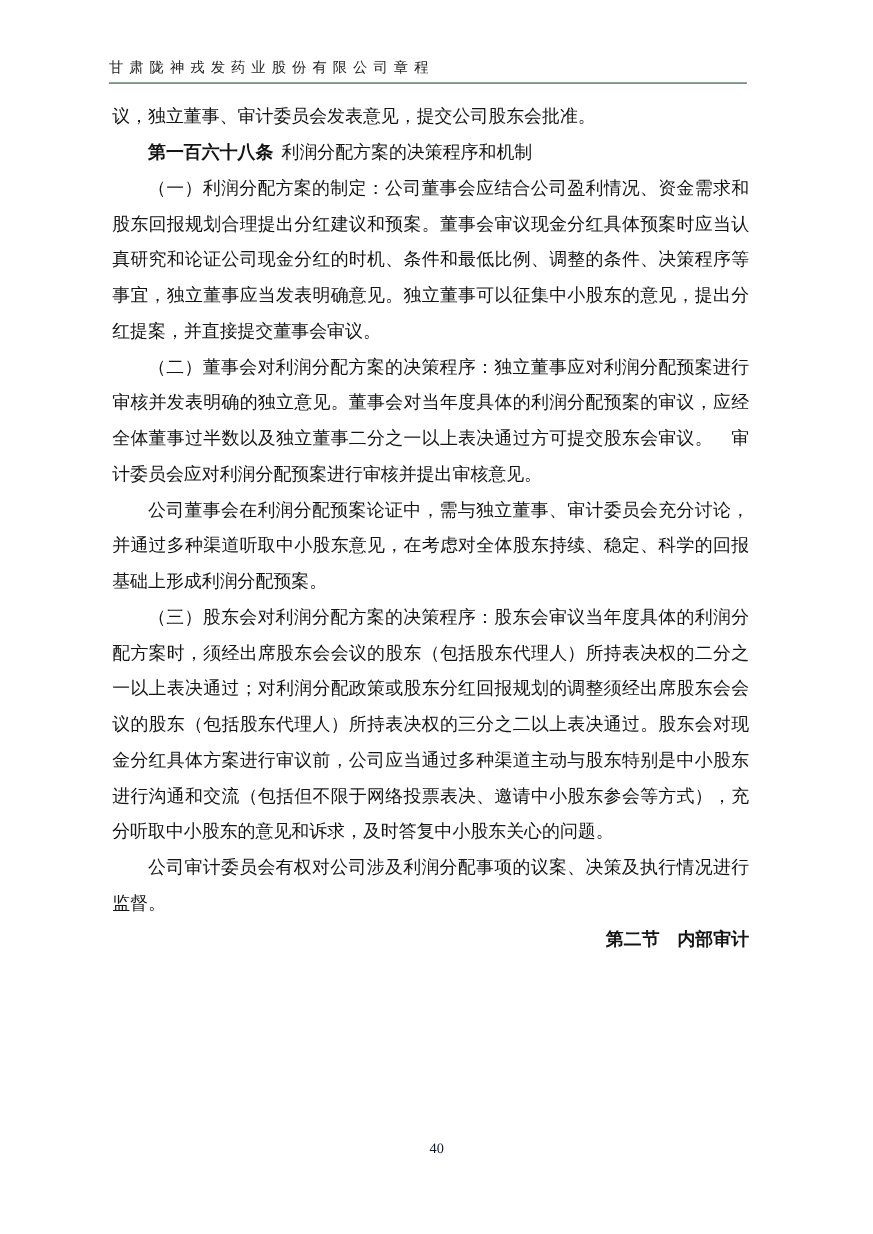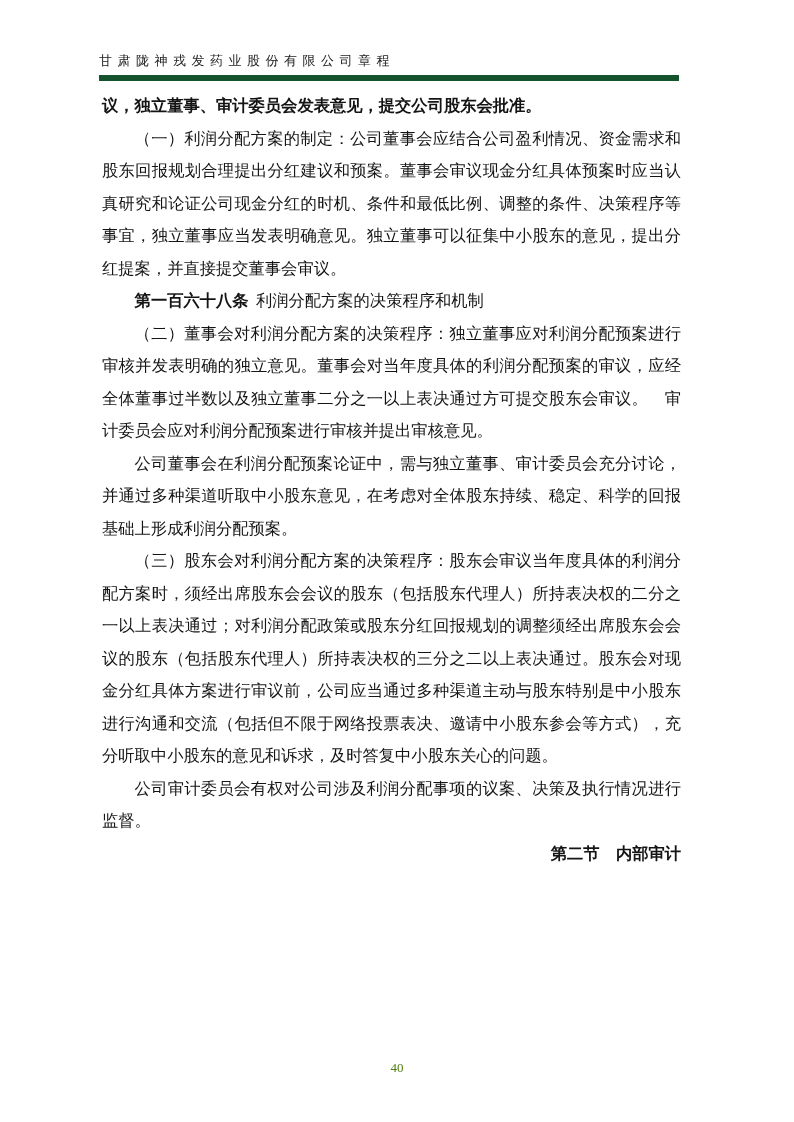--- a/index.html
+++ b/index.html
@@ -14,75 +14,75 @@
   }
   .header {
     position: absolute;
     left: 99px;
     right: 115px;
     top: 52px;
     font-size: 13px;
     letter-spacing: 5.5px;
     color: #222222;
     padding-bottom: 5px;
-    border-bottom: 6px solid #14532d;
+    border-bottom: 1px solid #14532d;
     white-space: nowrap;
   }
   .body-text {
     position: absolute;
     left: 102px;
     right: 113px;
     top: 90px;
     font-size: 16.3px;
     line-height: 32.5px;
     text-align: justify;
   }
   .body-text p {
     margin: 0;
     padding: 0;
     text-indent: 2em;
   }
-  .body-text p.no-indent { text-indent: 0; font-weight: bold; }
+  .body-text p.no-indent { text-indent: 0; }
   .article-label {
     font-weight: bold;
     margin-right: 0.45em;
   }
   .section-heading {
     text-indent: 0 !important;
     text-align: right;
     font-weight: bold;
   }
   .section-heading .section-label { margin-right: 1em; }
   .footer {
     position: absolute;
     left: 0;
     right: 0;
-    top: 1060px;
+    top: 1036px;
     text-align: center;
     font-size: 13px;
-    color: #4d7c0f;
+    color: #0f172a;
   }
 </style>
 </head>
 <body>
 
 <div class="page">
 
   <div class="header">
     <span>甘肃陇神戎发药业股份有限公司章程</span>
   </div>
 
   <div class="body-text">
 
     <p class="no-indent">议，独立董事、审计委员会发表意见，提交公司股东会批准。</p>
 
 
+    <p><span class="article-label">第一百六十八条</span><span>利润分配方案的决策程序和机制</span></p>
+
     <p>（一）利润分配方案的制定：公司董事会应结合公司盈利情况、资金需求和股东回报规划合理提出分红建议和预案。董事会审议现金分红具体预案时应当认真研究和论证公司现金分红的时机、条件和最低比例、调整的条件、决策程序等事宜，独立董事应当发表明确意见。独立董事可以征集中小股东的意见，提出分红提案，并直接提交董事会审议。</p>
-
-    <p><span class="article-label">第一百六十八条</span><span>利润分配方案的决策程序和机制</span></p>
 
     <p>（二）董事会对利润分配方案的决策程序：独立董事应对利润分配预案进行审核并发表明确的独立意见。董事会对当年度具体的利润分配预案的审议，应经全体董事过半数以及独立董事二分之一以上表决通过方可提交股东会审议。　审计委员会应对利润分配预案进行审核并提出审核意见。</p>
 
     <p>公司董事会在利润分配预案论证中，需与独立董事、审计委员会充分讨论，并通过多种渠道听取中小股东意见，在考虑对全体股东持续、稳定、科学的回报基础上形成利润分配预案。</p>
 
     <p>（三）股东会对利润分配方案的决策程序：股东会审议当年度具体的利润分配方案时，须经出席股东会会议的股东（包括股东代理人）所持表决权的二分之一以上表决通过；对利润分配政策或股东分红回报规划的调整须经出席股东会会议的股东（包括股东代理人）所持表决权的三分之二以上表决通过。股东会对现金分红具体方案进行审议前，公司应当通过多种渠道主动与股东特别是中小股东进行沟通和交流（包括但不限于网络投票表决、邀请中小股东参会等方式），充分听取中小股东的意见和诉求，及时答复中小股东关心的问题。</p>
 
 
     <p>公司审计委员会有权对公司涉及利润分配事项的议案、决策及执行情况进行监督。</p>
 

